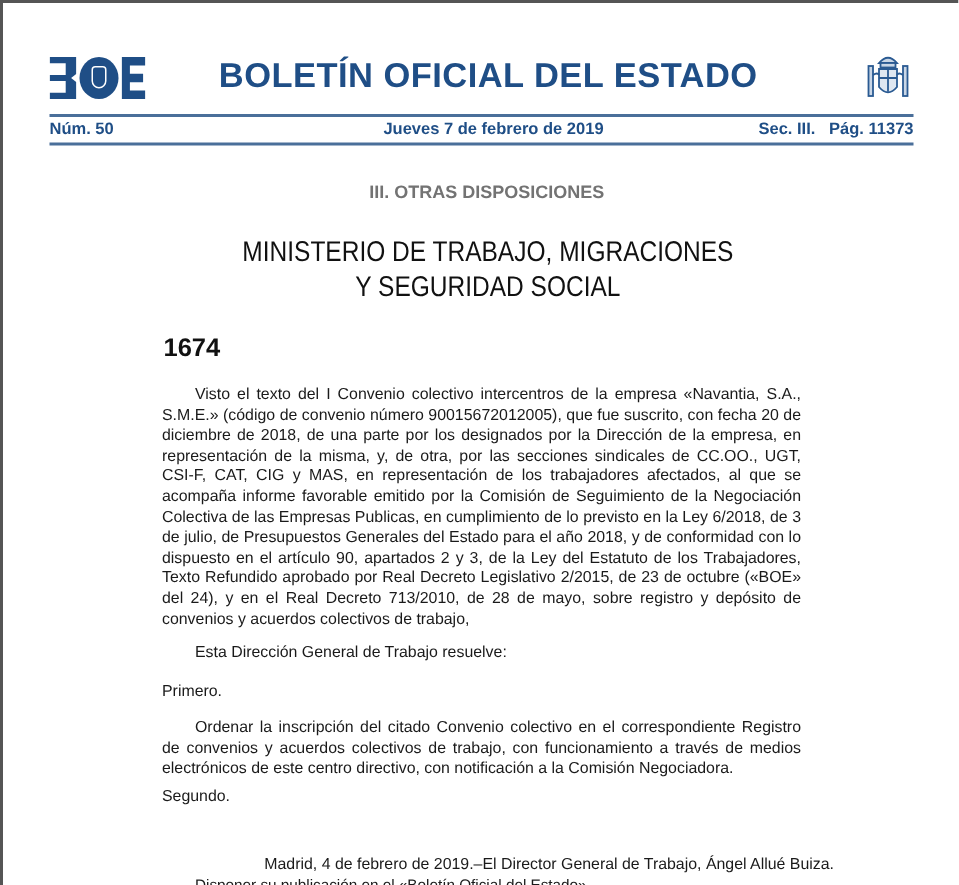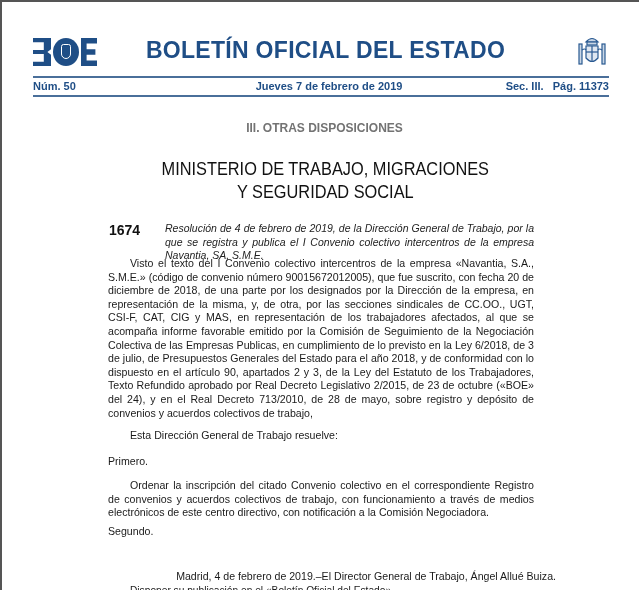--- a/index.html
+++ b/index.html
@@ -56,21 +56,21 @@
     }
     .ministry {
       position: absolute; left: 0; right: 0; top: 157px; text-align: center;
       font-size: 19px; color: #111; line-height: 23px; padding-left: 10px;
       transform: scaleX(0.86); transform-origin: 330px 0;
     }
 
     
     .res-num {
       position: absolute; left: 109px; top: 222px;
-      font-size: 14px; font-weight: bold; color: #111;
+      font-size: 17px; font-weight: bold; color: #111;
     }
     .res-title {
       position: absolute; left: 165px; top: 222px; width: 369px;
       font-size: 10.5px; font-style: italic; color: #222; line-height: 13.5px;
       text-align: justify;
     }
 
     .body {
       position: absolute; left: 108px; width: 426px;
       font-size: 10.6px; color: #1a1a1a; line-height: 13.6px; text-align: justify;
@@ -122,21 +122,20 @@
   <div class="rule r2"></div>
 
   <div class="section">III. OTRAS DISPOSICIONES</div>
 
   <div class="ministry">
     <div>MINISTERIO DE TRABAJO, MIGRACIONES</div>
     <div>Y SEGURIDAD SOCIAL</div>
   </div>
 
   <div class="res-num">1674</div>
-  <div class="res-title">Resolución de 4 de febrero de 2019, de la Dirección General de Trabajo, por la que se registra y publica el I Convenio colectivo intercentros de la empresa Navantia, SA, S.M.E.</div>
 
   <div class="body indent p1">Visto el texto del I Convenio colectivo intercentros de la empresa «Navantia, S.A., S.M.E.» (código de convenio número 90015672012005), que fue suscrito, con fecha 20 de diciembre de 2018, de una parte por los designados por la Dirección de la empresa, en representación de la misma, y, de otra, por las secciones sindicales de CC.OO., UGT, CSI-F, CAT, CIG y MAS, en representación de los trabajadores afectados, al que se acompaña informe favorable emitido por la Comisión de Seguimiento de la Negociación Colectiva de las Empresas Publicas, en cumplimiento de lo previsto en la Ley 6/2018, de 3 de julio, de Presupuestos Generales del Estado para el año 2018, y de conformidad con lo dispuesto en el artículo 90, apartados 2 y 3, de la Ley del Estatuto de los Trabajadores, Texto Refundido aprobado por Real Decreto Legislativo 2/2015, de 23 de octubre («BOE» del 24), y en el Real Decreto 713/2010, de 28 de mayo, sobre registro y depósito de convenios y acuerdos colectivos de trabajo,</div>
   <div class="body p-resuelve">Esta Dirección General de Trabajo resuelve:</div>
 
   <div class="body p-primero">Primero.</div>
   <div class="body indent p2">Ordenar la inscripción del citado Convenio colectivo en el correspondiente Registro de convenios y acuerdos colectivos de trabajo, con funcionamiento a través de medios electrónicos de este centro directivo, con notificación a la Comisión Negociadora.</div>
 
   <div class="body p-segundo">Segundo.</div>
   <div class="body p3">Disponer su publicación en el «Boletín Oficial del Estado».</div>
 

